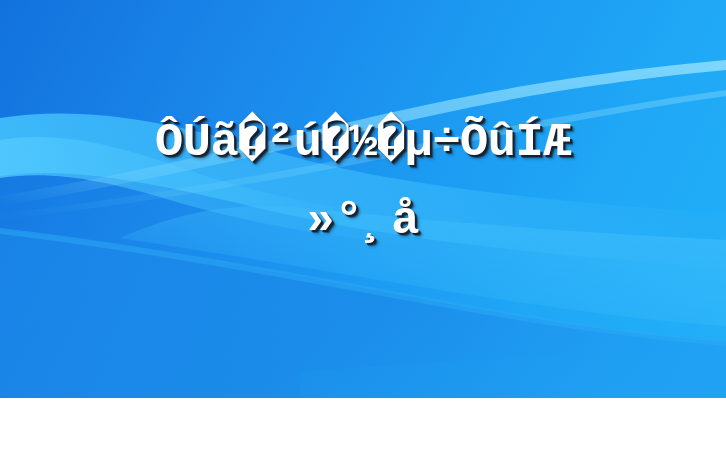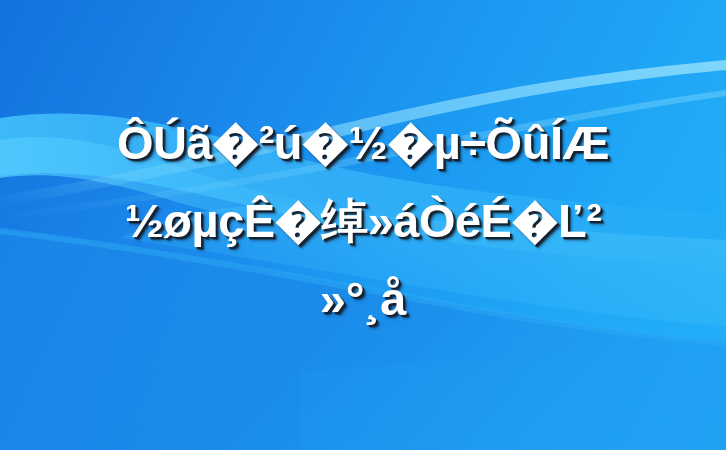--- a/index.html
+++ b/index.html
@@ -3,23 +3,23 @@
 <meta charset="utf-8">
 <style>
   html, body {
     margin: 0;
     padding: 0;
     background: #ffffff;
   }
   #stage {
     position: relative;
     width: 726px;
-    height: 450px;
+    height: 398px;
     overflow: hidden;
-    font-family: Liberation Sans, sans-serif;
+    font-family: Liberation Mono, monospace;
   }
 
   
   .bg-base {
     position: absolute;
     inset: 0;
     background: linear-gradient(118deg, #1272dd 0%, #1a86ea 28%, #1c9bf2 55%, #20a9f6 78%, #22b0f8 100%);
   }
   .bg-waves {
     position: absolute;
@@ -108,17 +108,16 @@
       <path d="M0,228 C140,244 300,274 452,302 C572,324 652,334 726,340 L726,346 C650,340 568,330 448,308 C296,280 138,250 0,234 Z" fill="#2ba9f6" opacity="0.50"></path>
 
       <path d="M120,238 C280,262 430,290 560,308 C630,318 690,324 726,326 L726,240 C600,234 440,222 300,208 C230,200 170,216 120,238 Z" fill="url(#wTopLight)"></path>
 
       <path d="M300,372 C420,362 560,352 726,348 L726,450 L300,450 Z" fill="#209ef3" opacity="0.22"></path>
     </svg>
   </div>
 
   <div class="headline">
     <span class="headline-line line-1">ÔÚã�²ú�½�µ÷ÕûÍÆ</span>
-    <span class="headline-line line-2">½øµçÊ�绰»áÒéÉ�Ľ²</span>
     <span class="headline-line line-3">»°¸å</span>
   </div>
 
 </div>
 
 </body></html>

